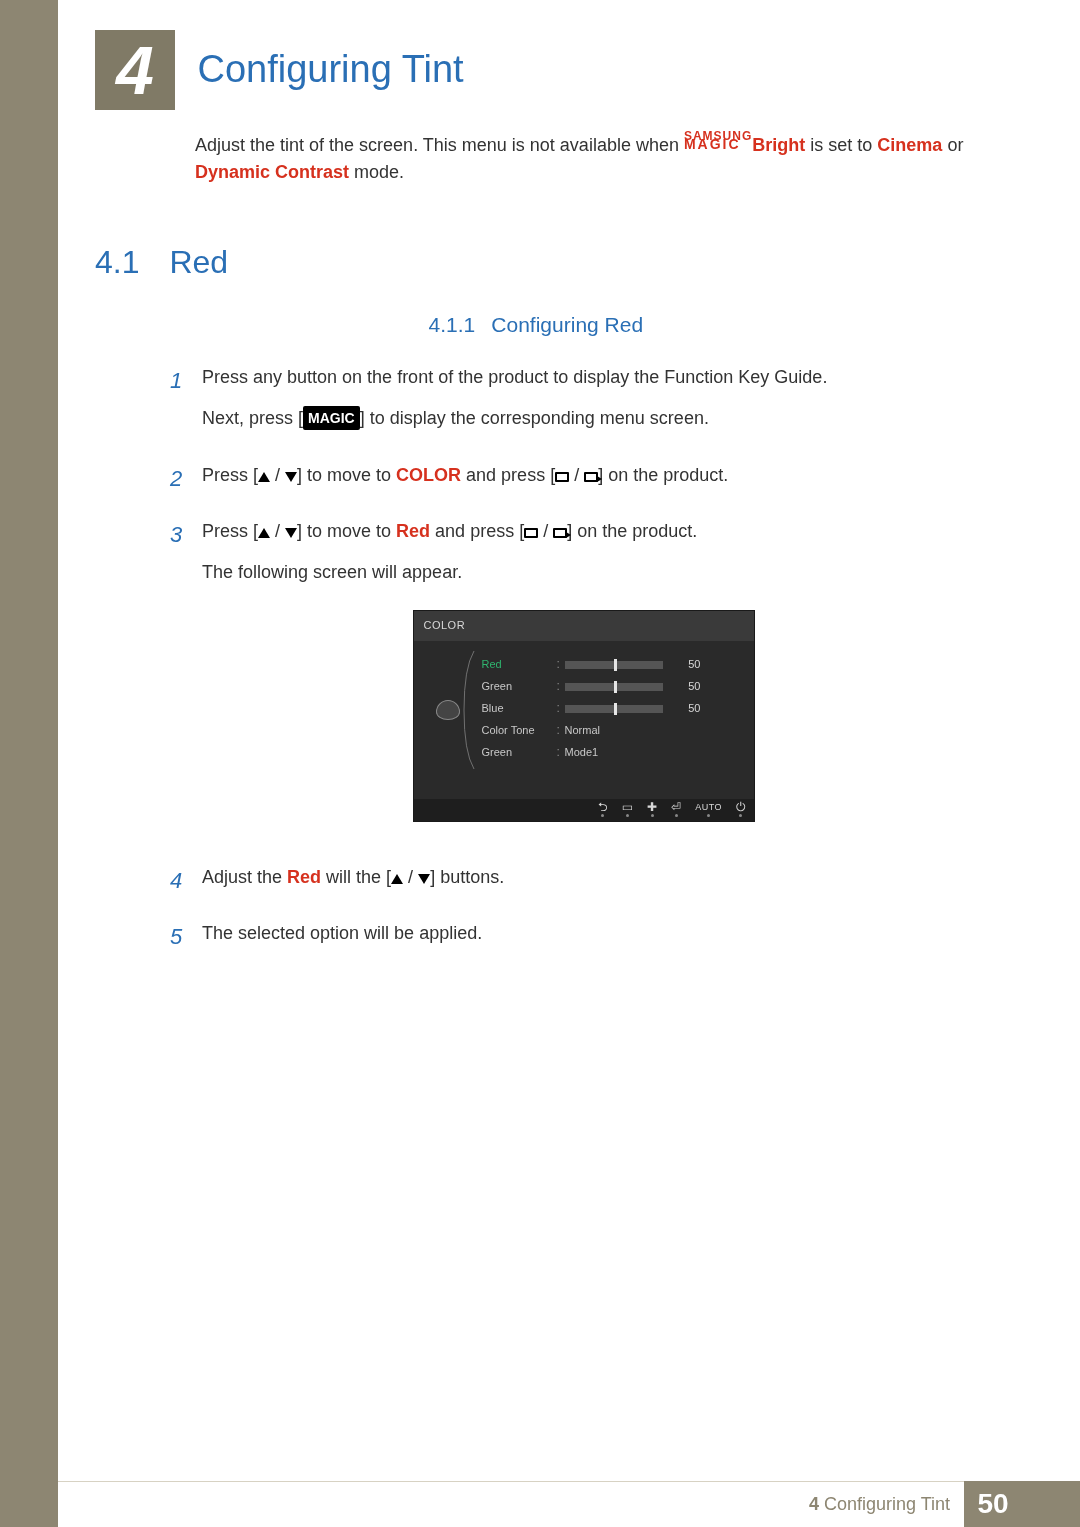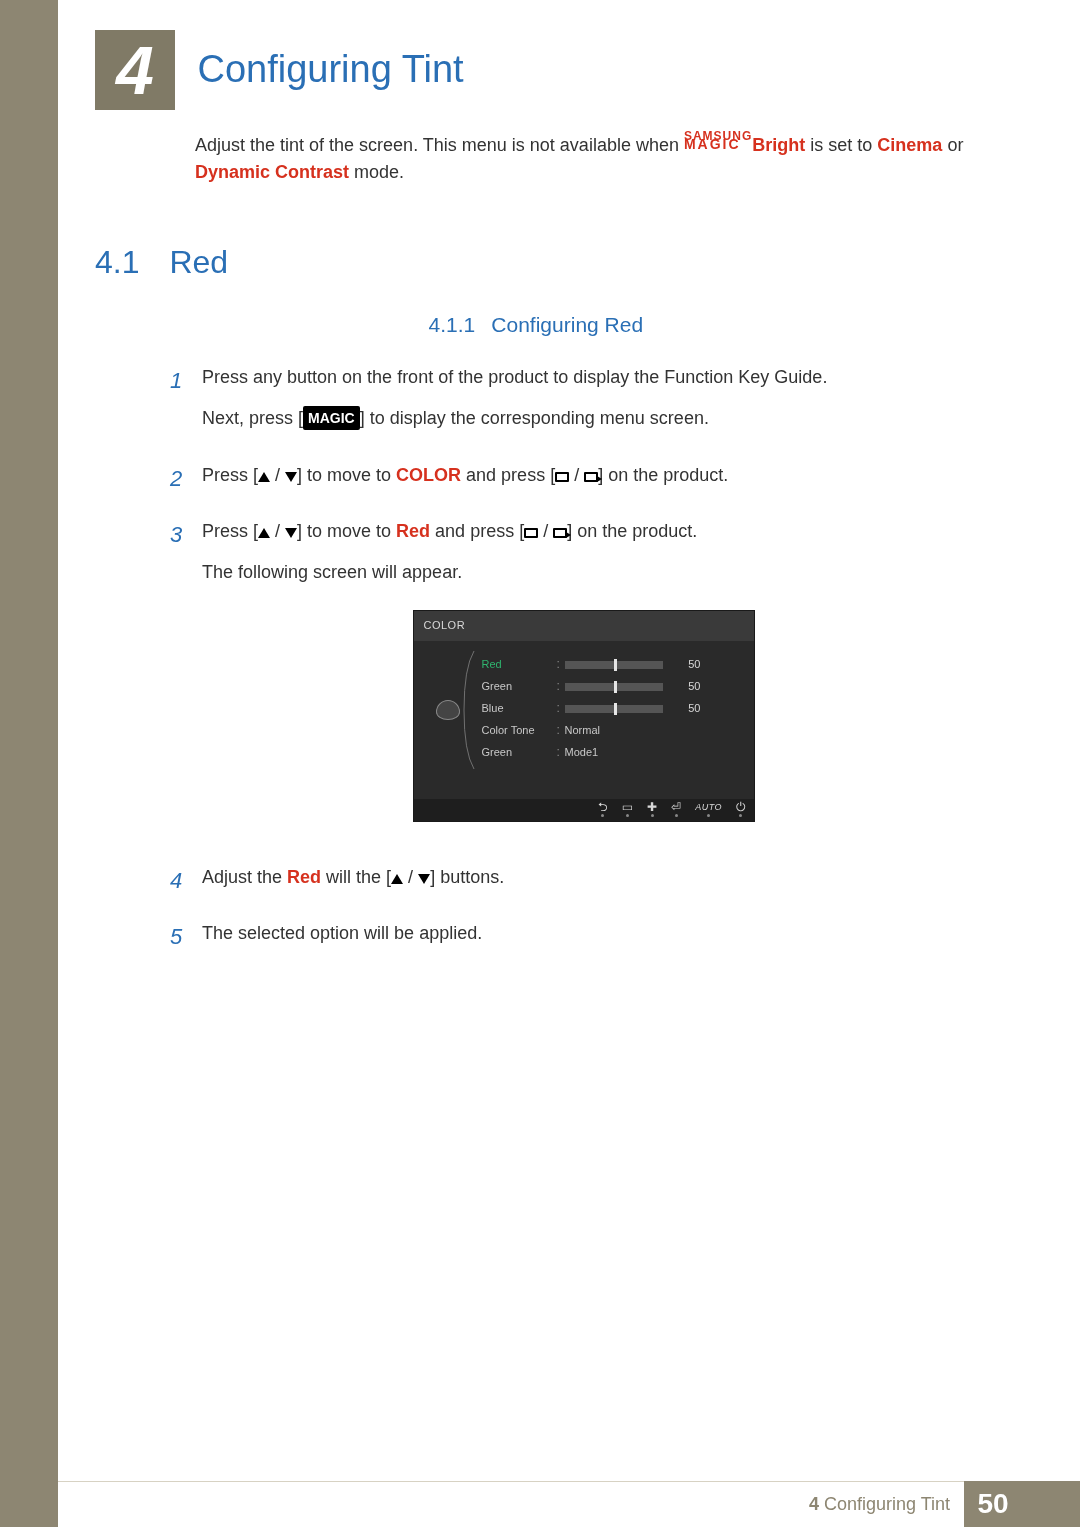--- a/index.html
+++ b/index.html
@@ -157,21 +157,21 @@
   .osd-bar-fill.grey { background:#bcbcbc; }
   .osd-bar-knob { position:absolute; top:-2px; width:3px; height:12px; background:#e6e6e6;}
   .osd-val { width: 28px; text-align:right; font-size:11px; color:#d8d8d8;}
   .osd-text { font-size:11px; color:#c8c8c8;text-align:center; }
   .osd-footer {
     background:#1e1e1e; height:22px; display:flex; justify-content:flex-end; align-items:center; padding: 0 8px; gap:14px;
   }
   .osd-ico { color:#d8d8d8; font-size:11px; display:flex; flex-direction:column; align-items:center; line-height:9px;}
   .osd-ico .g { font-size:12px; }
   .osd-ico .dot { width:3px;height:3px;background:#888;border-radius:50%; margin-top:2px;}
-  .osd-ico-auto { font-size:9px; letter-spacing:0.5px;font-style:italic;}
+  .osd-ico-auto { font-size:9px; letter-spacing:0.5px;}
 
   
   .page-footer {
     position: absolute;
     left: 0; right: 0; bottom: 0;
     height: 46px;
     display: flex;
     align-items: stretch;
   }
   .footer-stripe { width: 58px; background:#8d8672; }

